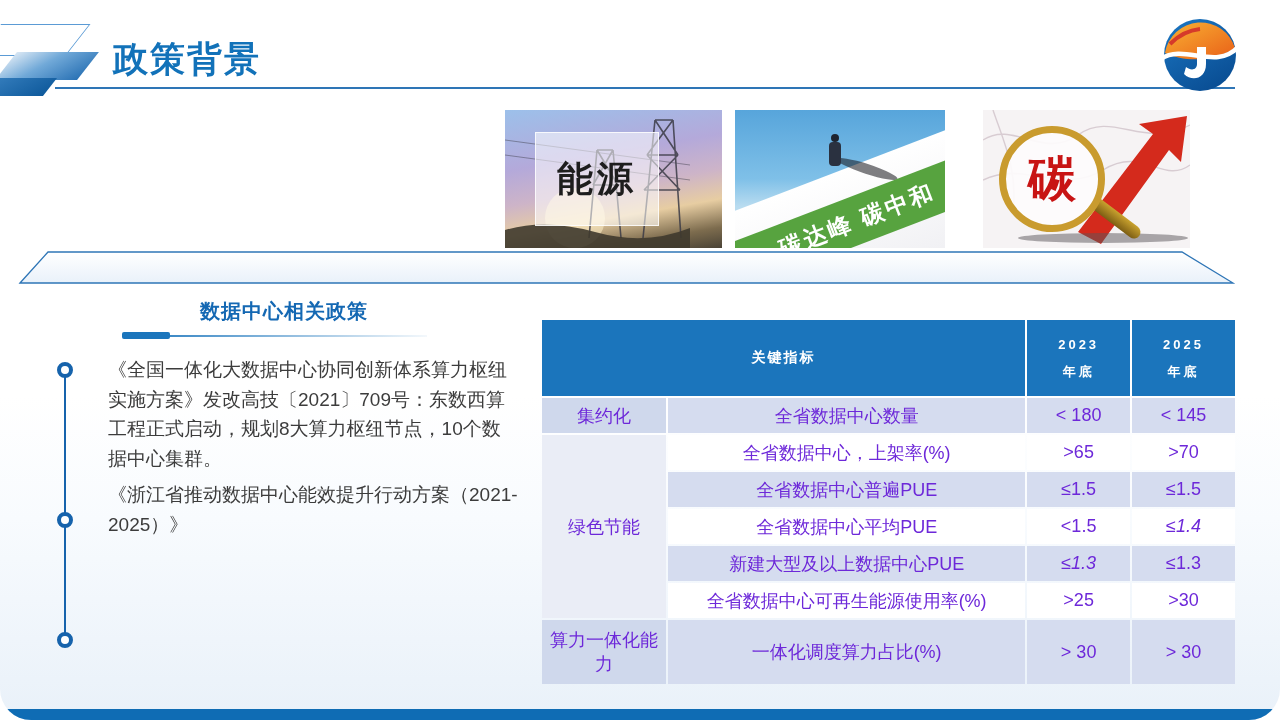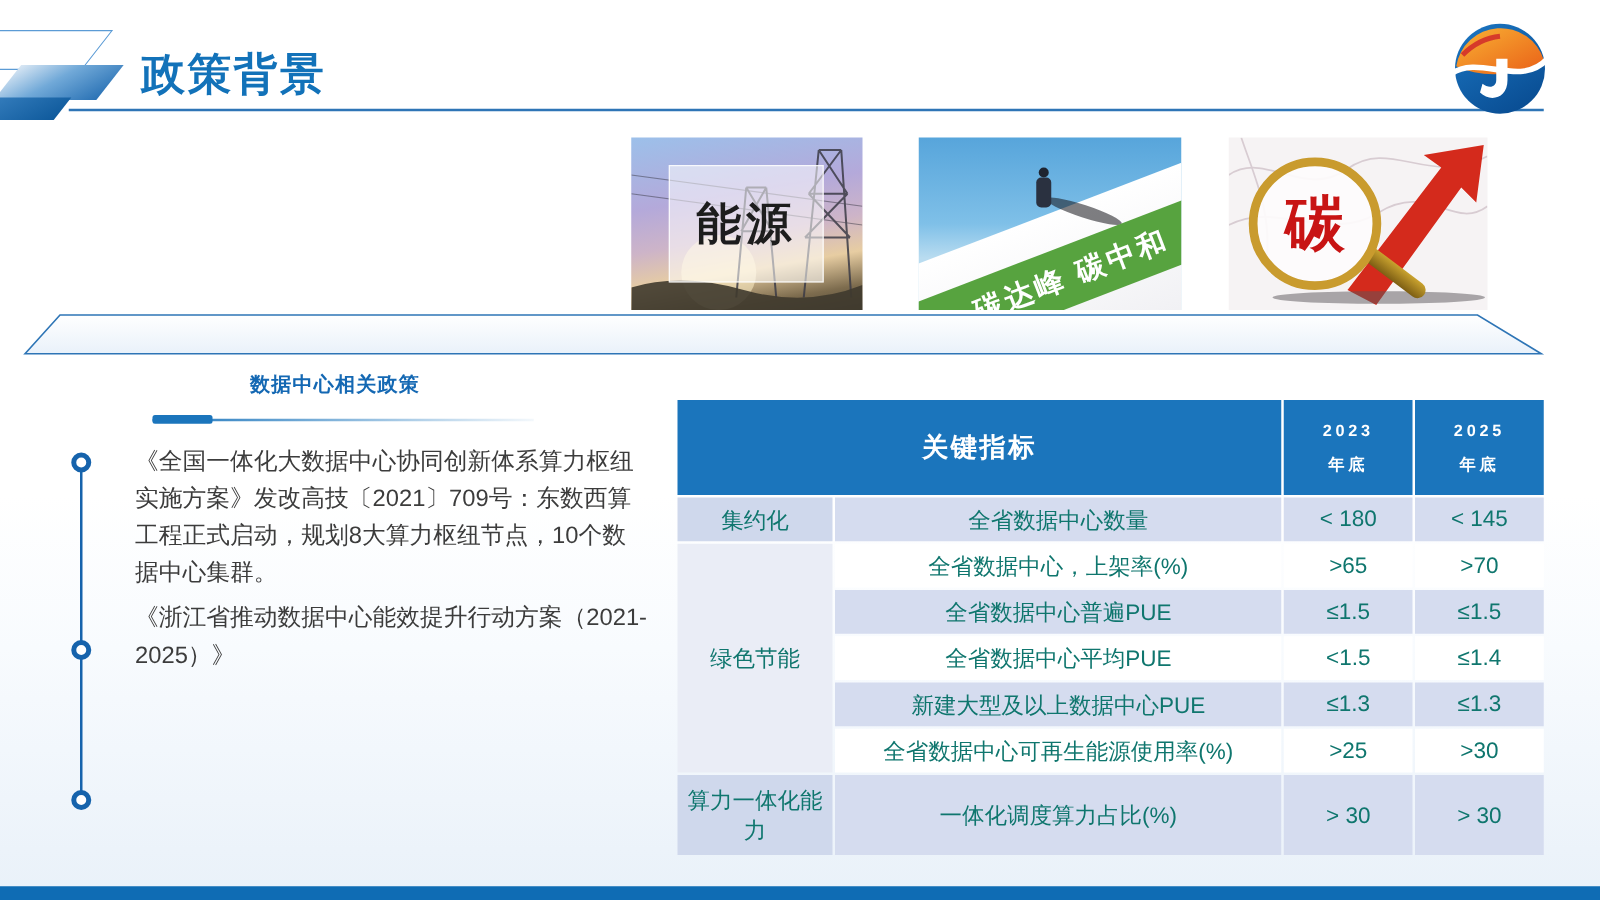--- a/index.html
+++ b/index.html
@@ -1,39 +1,39 @@
 <!DOCTYPE html>
 <html><head>
 <meta charset="utf-8">
 <style>
   html,body{margin:0;padding:0;}
   body{width:1280px;height:720px;font-family:"Liberation Sans","DejaVu Sans",sans-serif;}
   .slide{position:relative;width:1280px;height:720px;overflow:hidden;
-    background:linear-gradient(180deg,#ffffff 0%,#ffffff 55%,#f8fbfe 72%,#e9f1f9 100%);}
+    background:linear-gradient(180deg,#ffffff 0%,#ffffff 55%,#f8fbfe 72%,#e9f1f9 100%);border-radius:31px;}
 
   
   .deco{position:absolute;}
   .deco-1{left:-34px;top:24px;width:110px;height:30px;transform:skewX(-38deg);
     background:#fff;border:1.5px solid #5B9BD5;}
   .deco-2{left:6px;top:52px;width:82px;height:28px;transform:skewX(-38deg);
     background:linear-gradient(135deg,#d9e7f4 0%,#71a9d8 45%,#2a72b5 100%);}
   .deco-3{left:-30px;top:78px;width:80px;height:18px;transform:skewX(-38deg);
     background:linear-gradient(135deg,#3d85c4,#0f5a9c);}
   .page-title{position:absolute;left:113px;top:36px;font-size:35px;font-weight:800;
     color:#1272B9;letter-spacing:2px;}
   .title-rule{position:absolute;left:55px;top:87px;width:1180px;height:2px;background:#2E75B6;}
   .logo{position:absolute;left:1156px;top:14px;width:88px;height:80px;}
 
   
   .intro{position:absolute;left:103px;top:136px;width:402px;font-size:24px;line-height:37px;
     color:#3d3d3d;text-indent:2em;}
 
   
   .photo{position:absolute;top:110px;height:138px;overflow:hidden;}
-  .photo-energy{left:505px;width:185px;
+  .photo-energy{left:505px;width:217px;
     background:linear-gradient(170deg,#9cc0ea 0%,#b4a9da 35%,#cdb4c8 55%,#e7cda2 72%,#7d6c4e 88%,#4a4336 100%);}
   .energy-label{position:absolute;left:30px;top:22px;width:122px;height:92px;
     background:rgba(255,255,255,0.55);border:1px solid rgba(255,255,255,0.8);
     display:flex;align-items:center;justify-content:center;
     font-size:36px;font-weight:800;color:#1d1d1d;letter-spacing:4px;}
   .photo-sign{left:735px;width:210px;background:linear-gradient(180deg,#57a5db 0%,#7fc0e8 50%,#b9dcf0 70%);}
   .ramp{position:absolute;left:-28px;top:60px;width:300px;height:170px;transform:rotate(-21deg);
     background:linear-gradient(180deg,#ffffff,#e9e9ee);}
   .banner{position:absolute;left:-12px;top:86px;width:268px;height:48px;transform:rotate(-21deg);
     background:#57A33F;display:flex;align-items:center;justify-content:center;
@@ -47,46 +47,46 @@
     border:7px solid #C99B2E;background:rgba(253,251,252,0.93);z-index:3;
     display:flex;align-items:center;justify-content:center;
     font-size:48px;font-weight:800;color:#C81414;}
   .lens-handle{position:absolute;left:104px;top:102px;width:58px;height:13px;border-radius:7px;
     background:linear-gradient(180deg,#c9a22e,#7d5e14);transform:rotate(37deg);z-index:2;}
 
   
   .trap{position:absolute;left:0;top:248px;}
 
   
-  .pol-heading{position:absolute;left:200px;top:298px;font-size:16px;font-weight:800;color:#1468B3;letter-spacing:1px;}
+  .pol-heading{position:absolute;left:200px;top:298px;font-size:20px;font-weight:800;color:#1468B3;letter-spacing:1px;}
   .pol-underline{position:absolute;left:122px;top:332px;width:305px;height:8px;}
   .pol-underline .thick{position:absolute;left:0;top:0;width:48px;height:7px;background:#1B75BC;border-radius:2px;}
   .pol-underline .thin{position:absolute;left:0;top:3px;width:305px;height:2px;
     background:linear-gradient(90deg,#1B75BC 0%,rgba(27,117,188,0.05) 100%);}
   .timeline-line{position:absolute;left:64px;top:370px;width:2px;height:270px;background:#1663AC;}
   .tl-dot{position:absolute;left:57px;width:8px;height:8px;border:4.5px solid #1663AC;
     border-radius:50%;background:#fff;}
   .tl-dot.d1{top:362px;} .tl-dot.d2{top:512px;} .tl-dot.d3{top:632px;}
   .pol-list{position:absolute;left:108px;top:355px;width:410px;}
   .pol-item{font-size:19px;line-height:29.5px;color:#3c3c3c;margin-bottom:4px;}
   .pol-item.p1{margin-bottom:5px;} .pol-item.p2{margin-bottom:7px;}
 
   
   .kpi{position:absolute;left:540px;top:318px;width:697px;border-collapse:separate;
     border-spacing:2px;table-layout:fixed;}
   .kpi col.c-cat{width:123px;} .kpi col.c-ind{width:354px;}
   .kpi col.c-23{width:102px;} .kpi col.c-25{width:102px;}
-  .kpi th,.kpi td{text-align:center;vertical-align:middle;padding:0;font-size:18px;color:#0f766e;}
+  .kpi th,.kpi td{text-align:center;vertical-align:middle;padding:0;font-size:18px;color:#6d28d9;}
   .kpi th{background:#1B75BC;color:#fff;font-weight:800;height:76px;}
-  .kpi th.h-ind{font-size:21px;letter-spacing:2px;}
+  .kpi th.h-ind{font-size:14px;letter-spacing:2px;}
   .kpi th .yline{line-height:27px;font-size:13px;letter-spacing:3px;}
   .kpi tr.r{height:35px;} .kpi tr.r-last{height:64px;}
   .band{background:#D5DCEF;} .whitec{background:#ffffff;}
   .cat{background:#CFD8EC;} .catlight{background:#EAEDF6;}
-  .red{color:#E01010;}
+  .red{color:#E01010;font-style:italic;}
 
   .bottom-bar{position:absolute;left:0;bottom:0;width:1280px;height:11px;background:#0F6CB4;}
 </style>
 </head>
 <body>
 
 <div class="slide">
 
   <div class="deco deco-1"></div>
   <div class="deco deco-2"></div>

